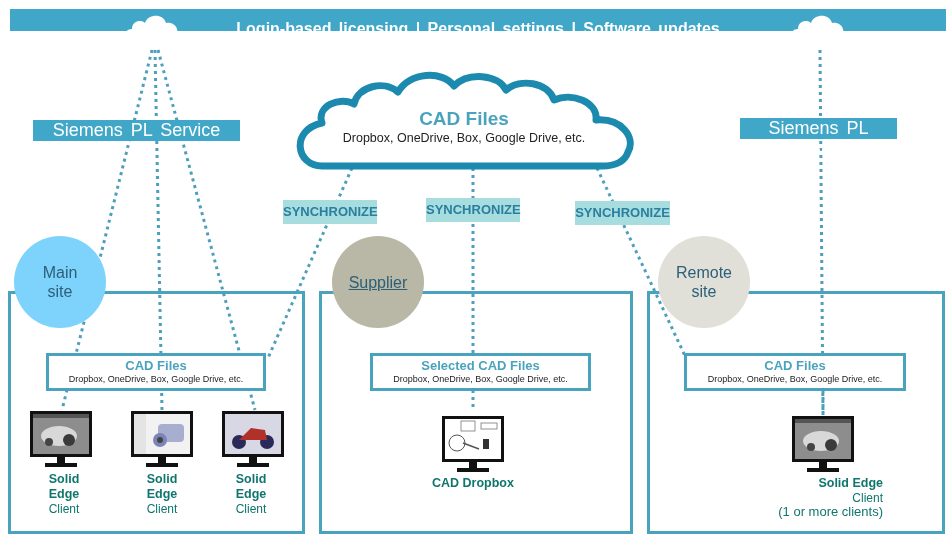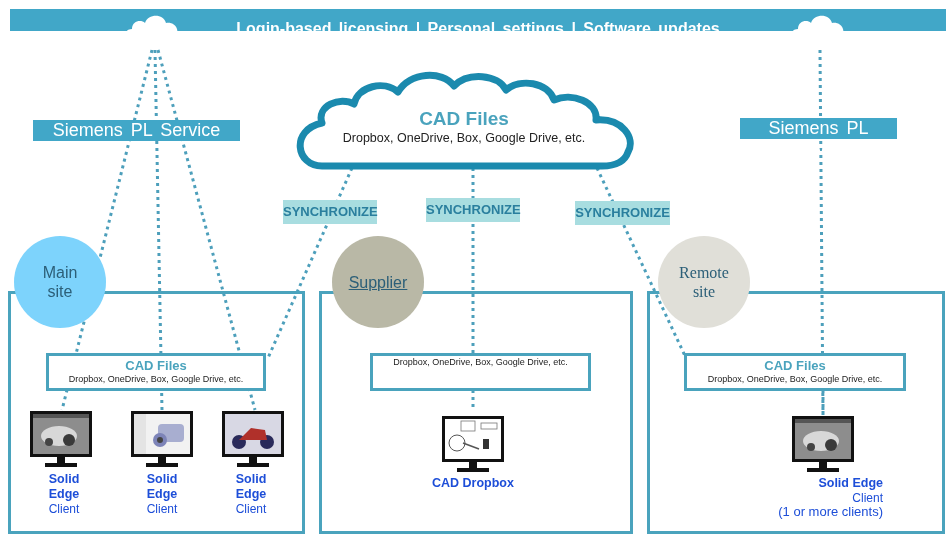--- a/index.html
+++ b/index.html
@@ -10,21 +10,21 @@
   .topbar-text { left: 0; top: 0; width: 100%; height: 39px; line-height: 40px; text-align: center; color: #ffffff; font-weight: bold; font-size: 16px; word-spacing: 3px; }
   .cloud-small { width: 60px; height: 32px; }
   .service { height: 21px; background: #41a7c8; color: #ffffff; font-size: 18px; text-align: center; line-height: 21px; word-spacing: 3px; }
   .sync { height: 24px; background: #a8dde0; color: #2a7f9e; font-size: 13px; font-weight: bold; text-align: center; line-height: 24px; }
   .site-box { border: 3px solid #4aa3bd; box-sizing: border-box; background: transparent; }
   .site-circle { border-radius: 50%; text-align: center; display: flex; align-items: center; justify-content: center; color: #2c5f78; font-size: 16px; line-height: 19px; }
   .files-box { background: #ffffff; border: 3px solid #4aa3bd; box-sizing: border-box; text-align: center; }
   .files-title { color: #4aa3bd; font-weight: bold; font-size: 13px; line-height: 15px; margin-top: 2px; }
   .files-sub { color: #222; font-size: 9px; line-height: 12px; }
   .monitor { width: 64px; height: 60px; }
-  .client-label { text-align: center; color: #1d4ed8; font-size: 12px; line-height: 15px; }
+  .client-label { text-align: center; color: #0f766e; font-size: 12px; line-height: 15px; }
   .client-label b { display: block; font-size: 12.5px; }
   .big-cloud-text { text-align: center; }
 </style>
 </head>
 <body>
 
 <svg id="lines" viewBox="0 0 952 545">
   <g stroke="#4d9fbb" stroke-width="3" stroke-dasharray="3,4" fill="none">
 
     <line x1="152" y1="50" x2="62" y2="410"></line>
@@ -74,32 +74,33 @@
 
 <div class="abs site-circle" style="left:14px; top:236px; width:92px; height:92px; background:#7dd3fc;">
   <div>
       <div>Main</div>
       <div>site</div>
     </div>
 </div>
 <div class="abs site-circle" style="left:332px; top:236px; width:92px; height:92px; background:#b9b8a6;text-decoration:underline;">
   <div>Supplier</div>
 </div>
-<div class="abs site-circle" style="left:658px; top:236px; width:92px; height:92px; background:#e0dfd8;font-family:Liberation Serif, serif;">
+<div class="abs site-circle" style="left:658px; top:236px; width:92px; height:92px; background:#e0dfd8;">
   <div>
       <div>Remote</div>
       <div>site</div>
     </div>
 </div>
 
 <div class="abs files-box" style="left:46px; top:353px; width:220px; height:38px;">
   <div class="files-title">CAD Files</div>
   <div class="files-sub">Dropbox, OneDrive, Box, Google Drive, etc.</div>
 </div>
 <div class="abs files-box" style="left:370px; top:353px; width:221px; height:38px;">
+  <div class="files-title">Selected CAD Files</div>
   <div class="files-sub">Dropbox, OneDrive, Box, Google Drive, etc.</div>
 </div>
 <div class="abs files-box" style="left:684px; top:353px; width:222px; height:38px;">
   <div class="files-title">CAD Files</div>
   <div class="files-sub">Dropbox, OneDrive, Box, Google Drive, etc.</div>
 </div>
 
 <svg class="abs monitor" style="left:29px; top:410px;" viewBox="0 0 64 60">
   <rect x="1" y="1" width="62" height="46" fill="#111"></rect>
   <rect x="4" y="4" width="56" height="40" fill="#8d8d8d"></rect>

